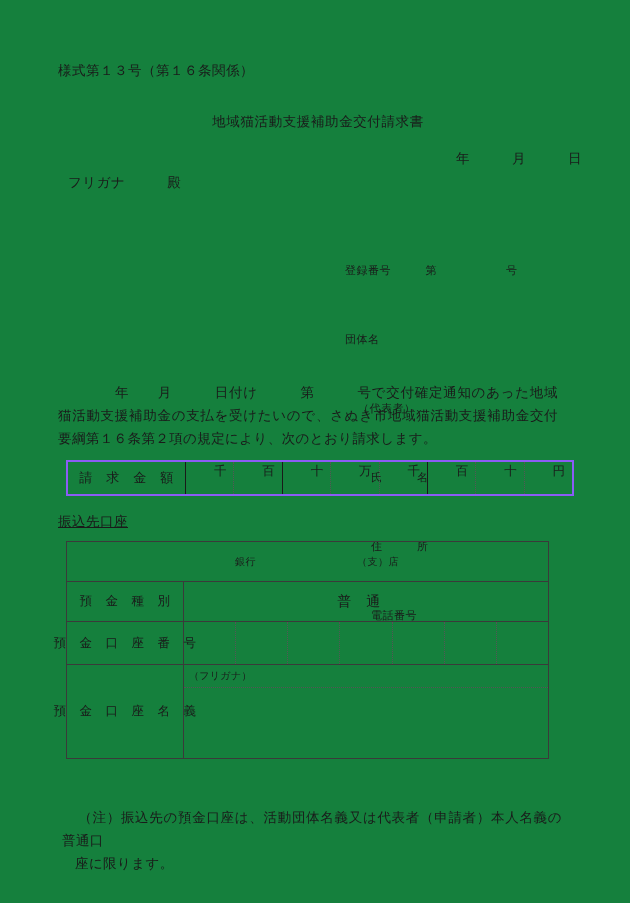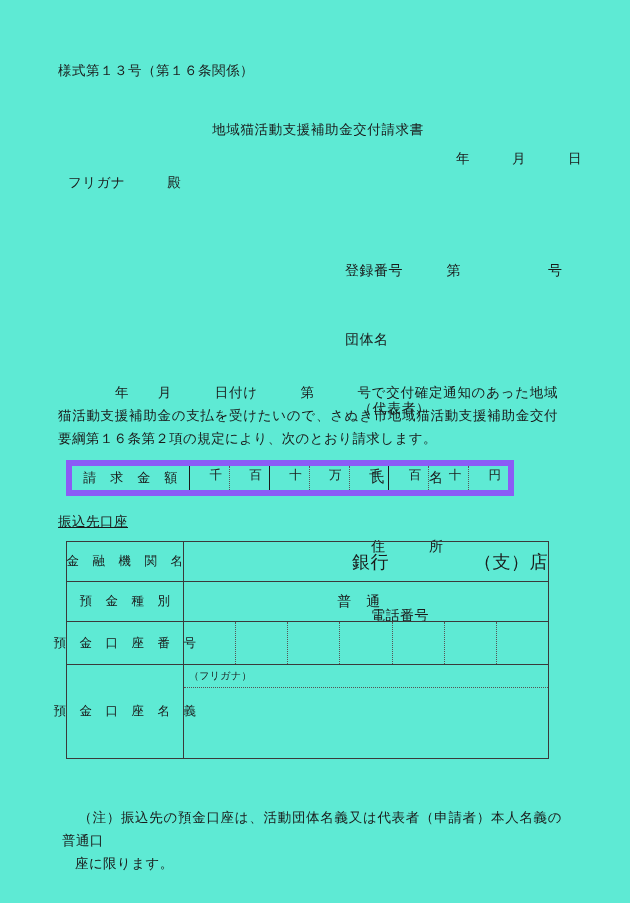--- a/index.html
+++ b/index.html
@@ -12,37 +12,37 @@
     height: 903px;
     position: relative;
     font-family: "Liberation Serif", "DejaVu Serif", serif;
     color: #1a1a1a;
     font-size: 13px;
     overflow: hidden;
   }
   .page {
     position: absolute;
     inset: 0;
-    background: #5eead4;
+    background: #15803d;
   }
 
   
   .form-no {
     position: absolute;
     left: 58px;
     top: 62px;
     font-size: 13.5px;
     letter-spacing: 0.5px;
     white-space: pre;
   }
   .doc-title {
     position: absolute;
     left: 0;
     right: 0;
-    top: 121px;
+    top: 113px;
     text-align: center;
     font-size: 13.5px;
     letter-spacing: 0.6px;
     padding-left: 6px;
   }
   .date-line {
     position: absolute;
     left: 0;
     right: 48px;
     top: 150px;
@@ -58,21 +58,21 @@
     font-size: 13.5px;
     white-space: pre;
     letter-spacing: 0.5px;
   }
 
   
   .applicant {
     position: absolute;
     left: 345px;
     top: 213px;
-    font-size: 14px;
+    font-size: 11px;
     line-height: 23px;
     white-space: pre;
     letter-spacing: 0.5px;
   }
   .applicant .ln { display: block; }
   .applicant .ln.i1 { padding-left: 0; }
   .applicant .ln.i2 { padding-left: 13px; }
   .applicant .ln.i3 { padding-left: 26px; }
 
   
@@ -87,23 +87,23 @@
     text-justify: inter-ideograph;
     letter-spacing: 0.4px;
     white-space: pre-wrap;
   }
 
   
   .amount-table {
     position: absolute;
     left: 66px;
     top: 460px;
-    width: 448px;
+    width: 508px;
     height: 36px;
-    border: 6px solid #8b5cf6;
+    border: 2px solid #8b5cf6;
     box-sizing: border-box;
     display: flex;
     justify-content: space-between;
   }
   .amount-label {
     width: 118px;
     box-sizing: border-box;
     border-right: 1.5px solid #1a1a1a;
     display: flex;
     align-items: center;
@@ -174,21 +174,21 @@
   }
   .row-bank { height: 40px; }
   .row-type { height: 40px; }
   .row-num  { height: 43px; }
   .row-name { height: 94px; }
 
   .bank-val {
     height: 100%;
     display: flex;
     align-items: center;
-    font-size: 18px;
+    font-size: 10px;
     letter-spacing: 0.5px;
   }
   .bank-val .bank-word {
     position: absolute;
     left: 168px;
   }
   .bank-val .branch-word {
     position: absolute;
     left: 290px;
     white-space: pre;
@@ -282,21 +282,20 @@
       <div class="dcell">十</div>
       <div class="dcell last">円</div>
     </div>
   </div>
 
   <div class="bank-heading">振込先口座</div>
 
   <div class="bank-table">
 
     <div class="brow row-bank">
-      <div class="bl">金　融　機　関　名</div>
       <div class="bv">
         <div class="bank-val">
           <span class="bank-word">銀行</span>
           <span class="branch-word">（支）店</span>
         </div>
       </div>
     </div>
 
     <div class="brow row-type">
       <div class="bl">預　金　種　別</div>

